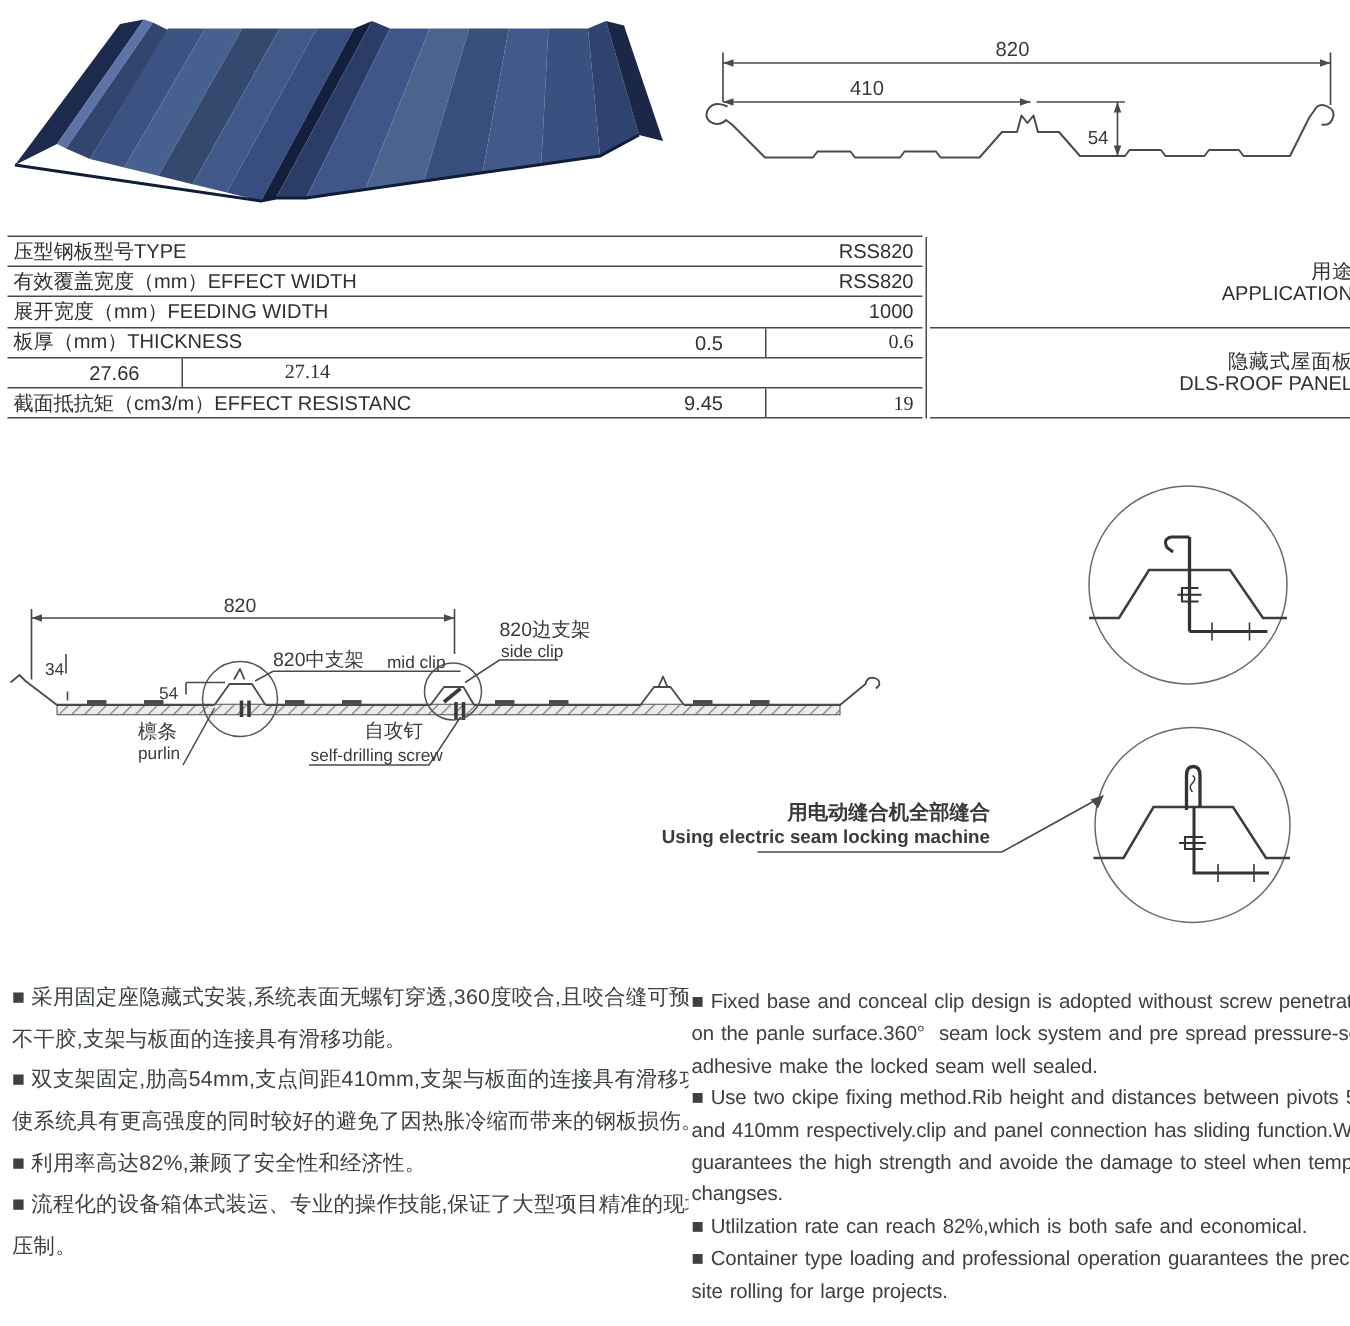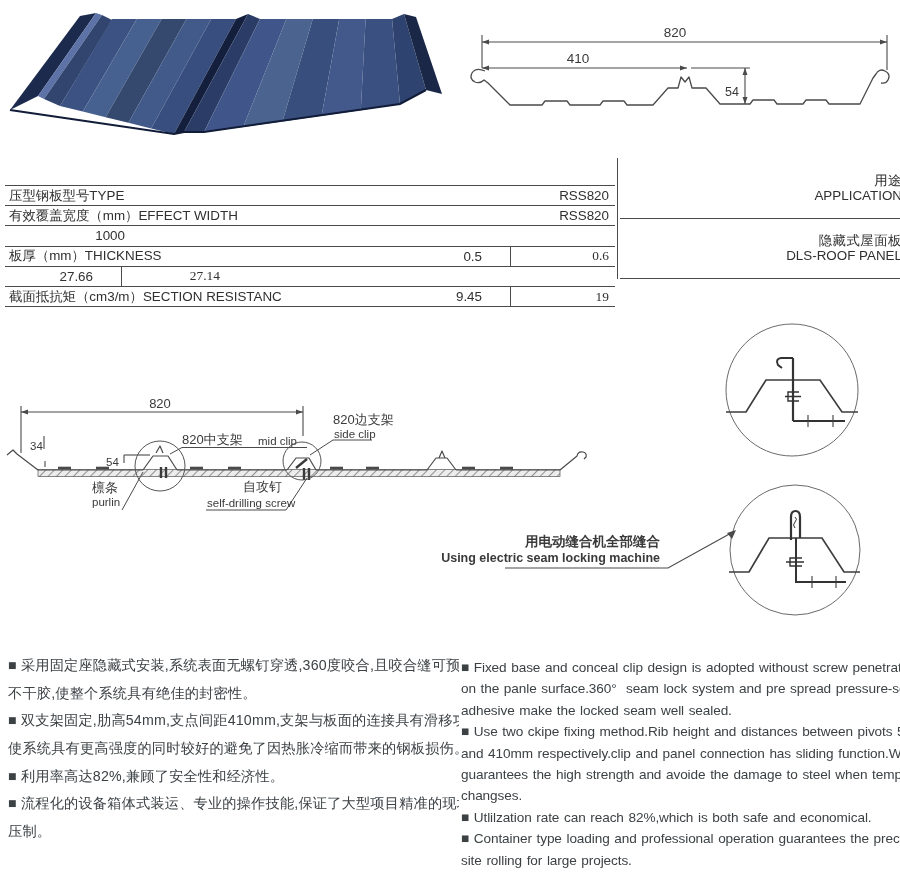--- a/index.html
+++ b/index.html
@@ -1,21 +1,21 @@
 <!DOCTYPE html>
 <html><head>
 <meta charset="utf-8">
 <style>
   html,body{margin:0;padding:0;background:#ffffff;}
   body{width:900px;height:884px;overflow:hidden;position:relative;
        font-family:"Liberation Sans","DejaVu Sans",sans-serif;color:#3f4446;}
   .abs{position:absolute;}
   
   .spec-table{position:absolute;left:5px;top:157px;width:610px;
-              border-top:1.6px solid #4a4a4a;border-bottom:1.6px solid #4a4a4a;margin-top:28px;}
+              border-top:1.6px solid #4a4a4a;border-bottom:1.6px solid #4a4a4a;}
   .spec-row{position:relative;height:19.2px;border-bottom:1px solid #4a4a4a;
             display:flex;align-items:center;font-size:13.4px;color:#303030;}
   .spec-row:last-child{border-bottom:none;}
   .spec-row .lbl{flex:1 1 auto;padding-left:4px;white-space:nowrap;overflow:hidden;}
   .spec-row .v-span{flex:0 0 120px;text-align:right;padding-right:6px;}
   .spec-row .v1{flex:0 0 88px;align-self:stretch;display:flex;align-items:center;
                 justify-content:flex-end;padding-right:28px;border-right:1.1px solid #4a4a4a;}
   .spec-row .v2{flex:0 0 98px;text-align:right;padding-right:6px;font-family:Liberation Serif, serif;}
   .col-divider{position:absolute;left:617px;top:158px;height:121px;width:0;
                border-left:1.1px solid #4a4a4a;}
@@ -97,33 +97,34 @@
 <div class="spec-table">
   <div class="spec-row">
     <span class="lbl">压型钢板型号TYPE</span>
     <span class="v-span">RSS820</span>
   </div>
   <div class="spec-row">
     <span class="lbl">有效覆盖宽度（mm）EFFECT WIDTH</span>
     <span class="v-span">RSS820</span>
   </div>
   <div class="spec-row">
+    <span class="lbl">展开宽度（mm）FEEDING WIDTH</span>
     <span class="v-span">1000</span>
   </div>
   <div class="spec-row">
     <span class="lbl">板厚（mm）THICKNESS</span>
     <span class="v1">0.5</span>
     <span class="v2">0.6</span>
   </div>
   <div class="spec-row">
     <span class="v1">27.66</span>
     <span class="v2">27.14</span>
   </div>
   <div class="spec-row">
-    <span class="lbl">截面抵抗矩（cm3/m）SECTION RESISTANC</span>
+    <span class="lbl">截面抵抗矩（cm3/m）EFFECT RESISTANC</span>
     <span class="v1">9.45</span>
     <span class="v2">19</span>
   </div>
 </div>
 <div class="col-divider"></div>
 <div class="app-col">
   <div class="app-cell">
     <span class="cn">用途</span>
     <span>APPLICATION</span>
   </div>
@@ -232,21 +233,21 @@
   <g>
     <path d="M 505 248 L 668 248 L 733 212" fill="none" stroke="#4a4a4a" stroke-width="1.1"></path>
     <polygon points="736,210 727,213 732,219" fill="#4a4a4a"></polygon>
     <text x="660" y="226" text-anchor="end" font-size="13.5" style="font-weight:bold">用电动缝合机全部缝合</text>
     <text x="660" y="242" text-anchor="end" font-size="12.5" style="font-weight:bold">Using electric seam locking machine</text>
   </g>
 </svg>
 
 <div class="features-cn">
   <div class="ln">■ 采用固定座隐藏式安装,系统表面无螺钉穿透,360度咬合,且咬合缝可预制</div>
-  <div class="ln">不干胶,使整个系统具有绝佳的封密性。</div>
+  <div class="ln">不干胶,支架与板面的连接具有滑移功能。</div>
   <div class="ln">■ 双支架固定,肋高54mm,支点间距410mm,支架与板面的连接具有滑移功能,</div>
   <div class="ln">使系统具有更高强度的同时较好的避免了因热胀冷缩而带来的钢板损伤。</div>
   <div class="ln">■ 利用率高达82%,兼顾了安全性和经济性。</div>
   <div class="ln">■ 流程化的设备箱体式装运、专业的操作技能,保证了大型项目精准的现场</div>
   <div class="ln">压制。</div>
 </div>
 
 <div class="features-en">
   <div class="ln">■ Fixed base and conceal clip design is adopted withoust screw penetration</div>
   <div class="ln">on the panle surface.360°  seam lock system and pre spread pressure-sensitive</div>

